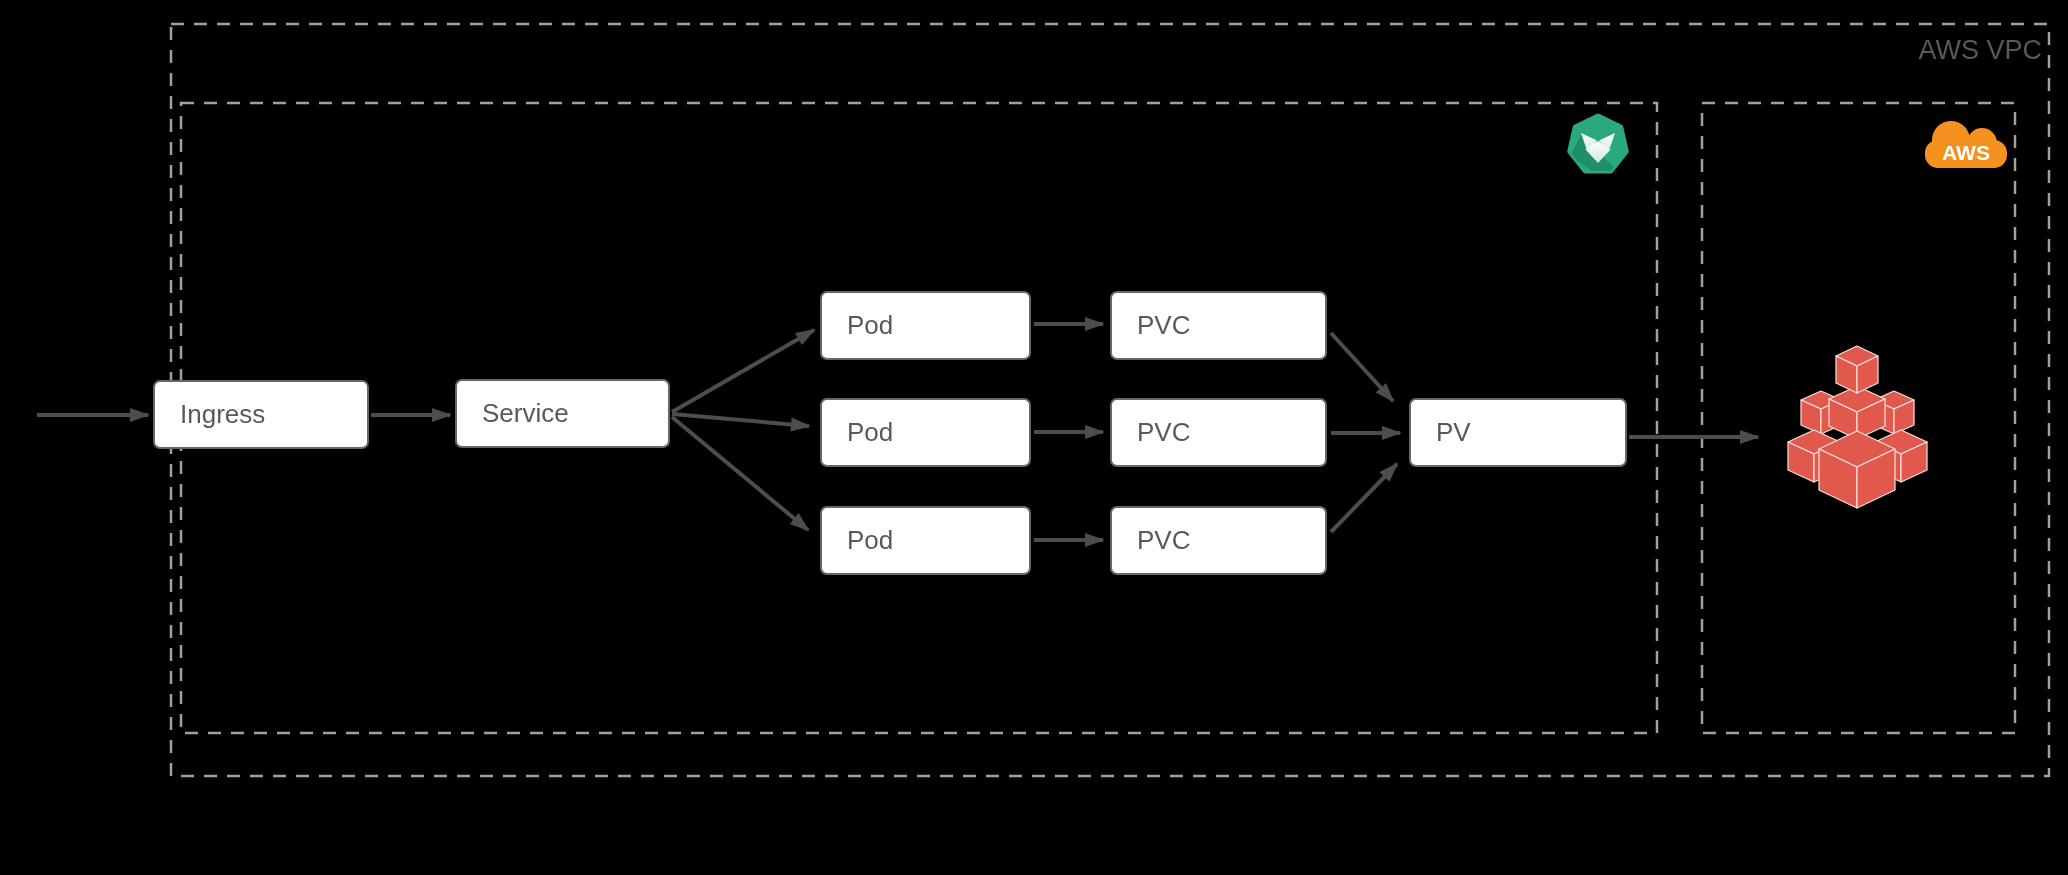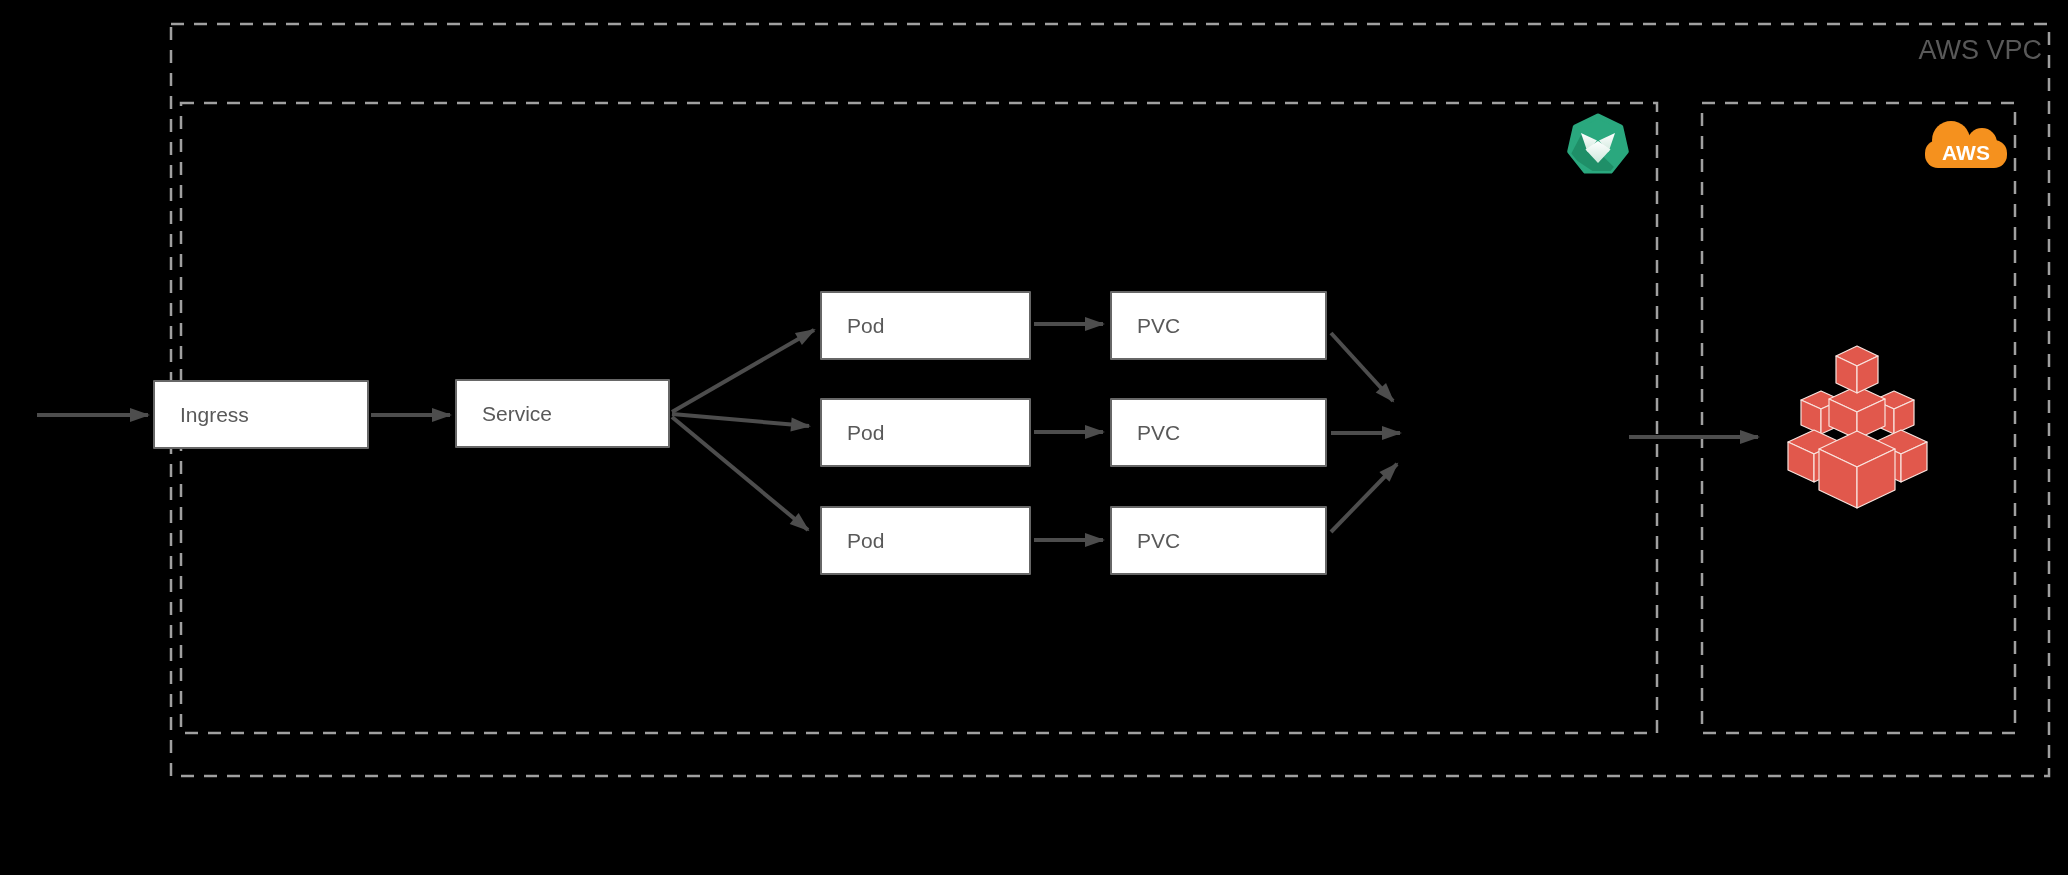--- a/index.html
+++ b/index.html
@@ -25,23 +25,23 @@
   }
   .layer{position:absolute;left:0;top:0;}
   .containers{z-index:0;}
   .edges{z-index:2;pointer-events:none;}
   .icons{z-index:3;}
   .container-rect{fill:none;stroke:var(--container-border);stroke-width:2.5;stroke-dasharray:13 10;}
   .node{
     position:absolute;z-index:1;box-sizing:border-box;
     background:var(--node-fill);
     border:2px solid var(--node-border);
-    border-radius:1px;
+    border-radius:7px;
     color:var(--node-text);
-    font-size:21px;
+    font-size:26px;
     display:flex;align-items:center;
     padding-left:25px;
   }
   .vpc-label{
     position:absolute;z-index:1;
     top:37px;right:26px;
     font-size:27px;line-height:1;
     color:var(--vpc-label);
   }
   .edge{stroke:var(--arrow);stroke-width:4;fill:none;}
@@ -66,20 +66,21 @@
   <div class="vpc-label">AWS VPC</div>
 
   <div class="node" style="left:455px;top:379px;width:215px;height:69px">Service</div>
   <div class="node" style="left:153px;top:380px;width:216px;height:69px">Ingress</div>
   <div class="node" style="left:820px;top:291px;width:211px;height:69px">Pod</div>
   <div class="node" style="left:820px;top:398px;width:211px;height:69px">Pod</div>
   <div class="node" style="left:820px;top:506px;width:211px;height:69px">Pod</div>
   <div class="node" style="left:1110px;top:291px;width:217px;height:69px">PVC</div>
   <div class="node" style="left:1110px;top:398px;width:217px;height:69px">PVC</div>
   <div class="node" style="left:1110px;top:506px;width:217px;height:69px">PVC</div>
+  <div class="node" style="left:1409px;top:398px;width:218px;height:69px">PV</div>
 
   <svg class="layer edges" width="2068" height="875" viewBox="0 0 2068 875">
     <defs>
       <marker id="ah" markerUnits="userSpaceOnUse" markerWidth="24" markerHeight="18" refX="19" refY="8" orient="auto">
         <path class="arrowhead" d="M1,1 L21,8 L1,15 Z"></path>
       </marker>
     </defs>
     <line class="edge" x1="37" y1="415" x2="148" y2="415" marker-end="url(#ah)"></line>
     <line class="edge" x1="371" y1="415" x2="450" y2="415" marker-end="url(#ah)"></line>
     <line class="edge" x1="672" y1="412" x2="814" y2="330" marker-end="url(#ah)"></line>

